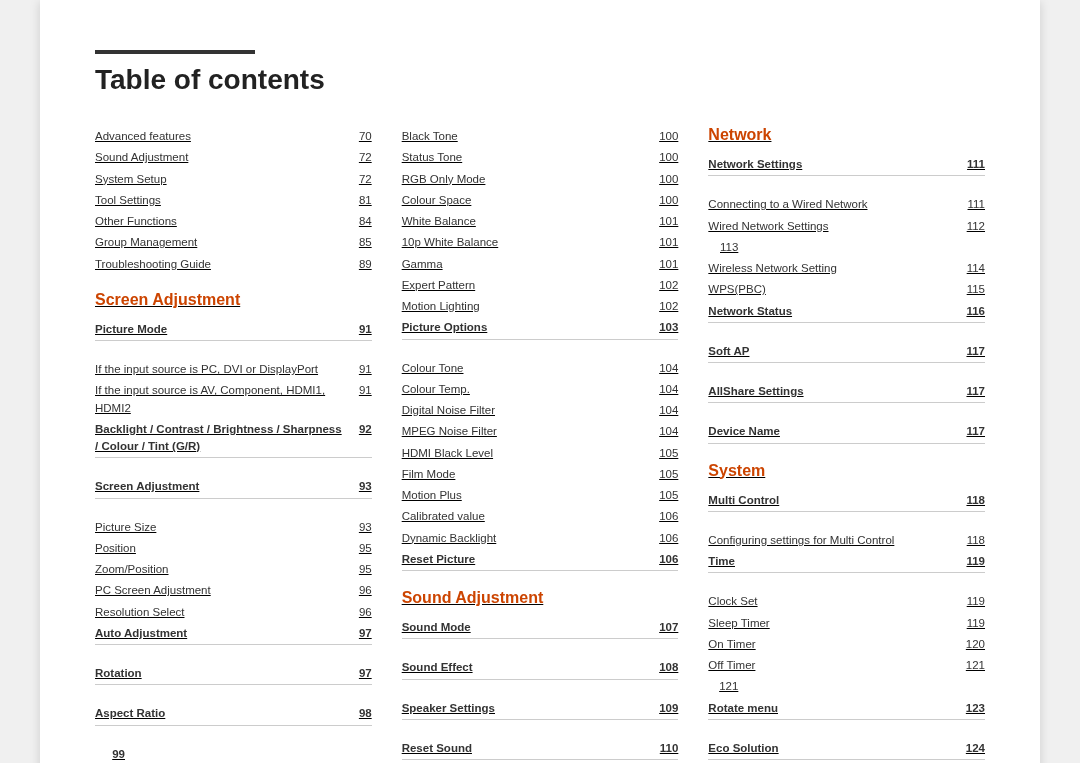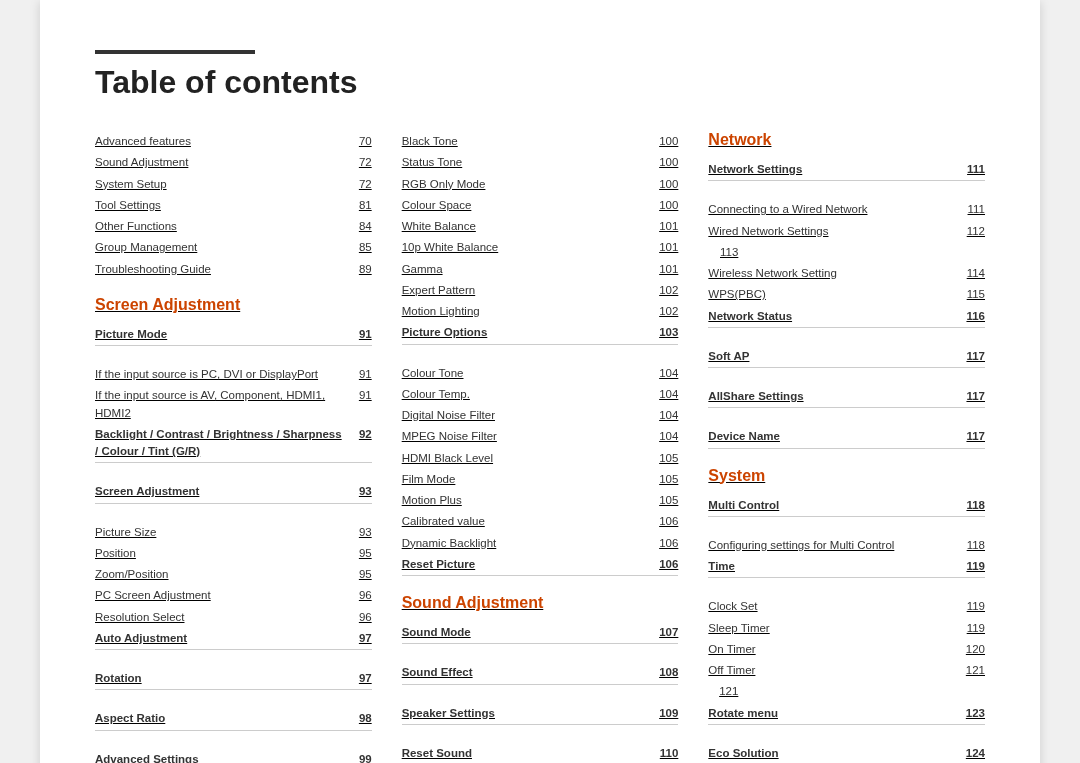--- a/index.html
+++ b/index.html
@@ -19,21 +19,21 @@
       position: relative;
       box-shadow: 0 2px 10px rgba(0,0,0,0.15);
     }
     .title-bar {
       width: 160px;
       height: 4px;
       background: #333;
       margin-bottom: 10px;
     }
     .page-title {
-      font-size: 32px;
+      font-size: 28px;
       font-weight: bold;
       color: #222;
       margin-bottom: 30px;
     }
     .columns {
       display: flex;
       gap: 0;
     }
     .col {
       flex: 1;
@@ -175,21 +175,20 @@
         </div>
         <div class="toc-entry bold-entry">
           <span class="label">Rotation</span>
           <span class="page-num">97</span>
         </div>
         <div class="toc-entry bold-entry">
           <span class="label">Aspect Ratio</span>
           <span class="page-num">98</span>
         </div>
         <div class="toc-entry bold-entry">
-          <span class="label">Advanced Settings</span>
           <span class="page-num">99</span>
         </div>
         <div class="toc-entry sub">
           <span class="label">Dynamic Contrast</span>
           <span class="page-num">100</span>
         </div>
       </div>
 
     <div class="col">
     <div class="toc-entry">

